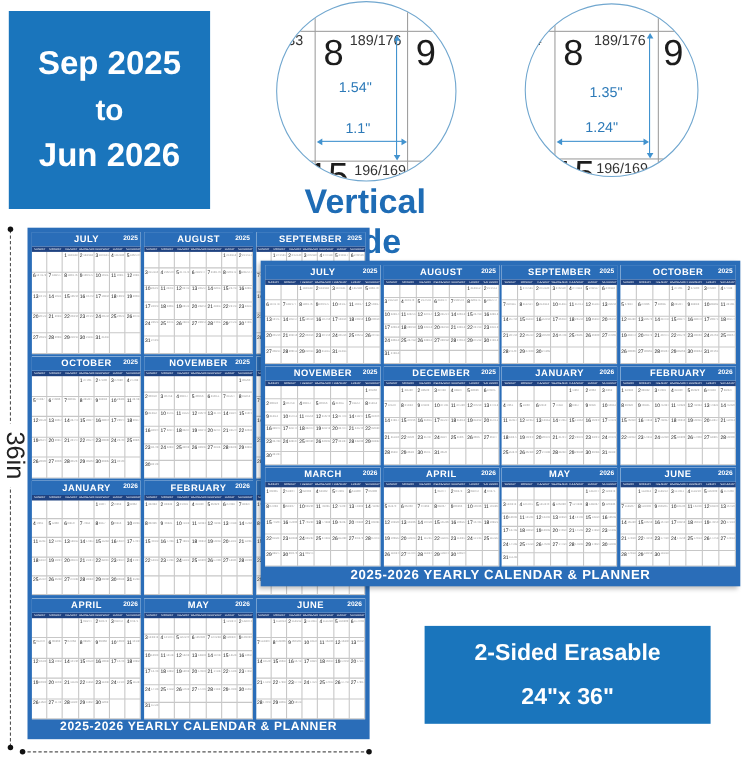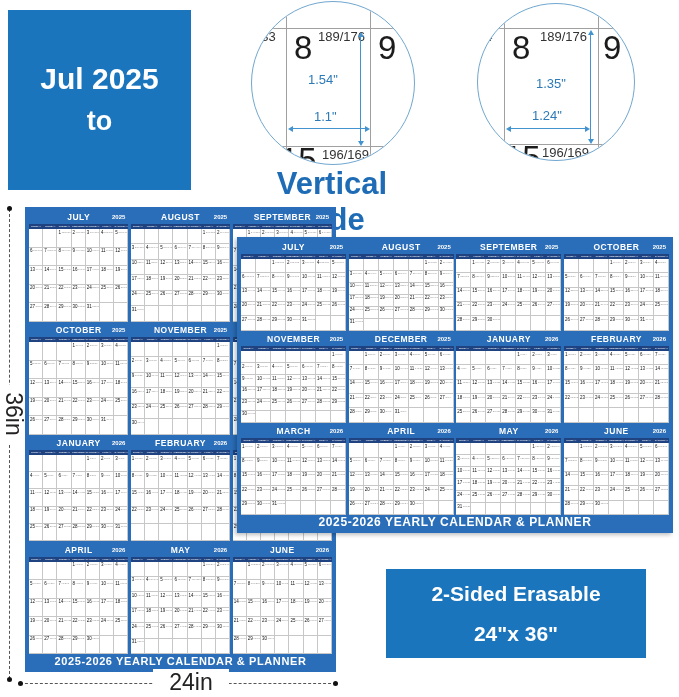--- a/index.html
+++ b/index.html
@@ -97,22 +97,23 @@
   .badge-bottom{position:absolute;left:386px;top:569px;width:260px;height:89px;background:var(--badge-blue);
                 display:flex;flex-direction:column;justify-content:center;align-items:center;}
   .badge-bottom div{color:#fff;font-weight:bold;font-size:21px;line-height:40px;}
 </style>
 </head>
 <body>
 
 <div id="canvas">
 
   <div class="badge-top">
-    <div>Jul 2025</div>
+    <div>Sep 2025</div>
     <div class="small">to</div>
+    <div>Jun 2026</div>
   </div>
 
   <div class="inset inset-v">
     <div class="gl h t"></div>
     <div class="gl h b"></div>
     <div class="gl v a"></div>
     <div class="gl v b"></div>
     <span class="ann a177">233</span>
     <span class="big n8">8</span>
     <span class="ann a189">189/176</span>
@@ -3631,20 +3632,19 @@
             <div class="dcell"></div>
           </div>
         </div>
       </div>
     <div class="cal-banner">2025-2026 YEARLY CALENDAR &amp; PLANNER</div>
   </div>
 
   <div class="measure-v"></div>
   <div class="vlabel">36in</div>
   <div class="measure-h"></div>
-  <div class="hlabel">24in</div>
 
   <div class="badge-bottom">
     <div>2-Sided Erasable</div>
     <div>24"x 36"</div>
   </div>
 
 </div>
 
 </body></html>

